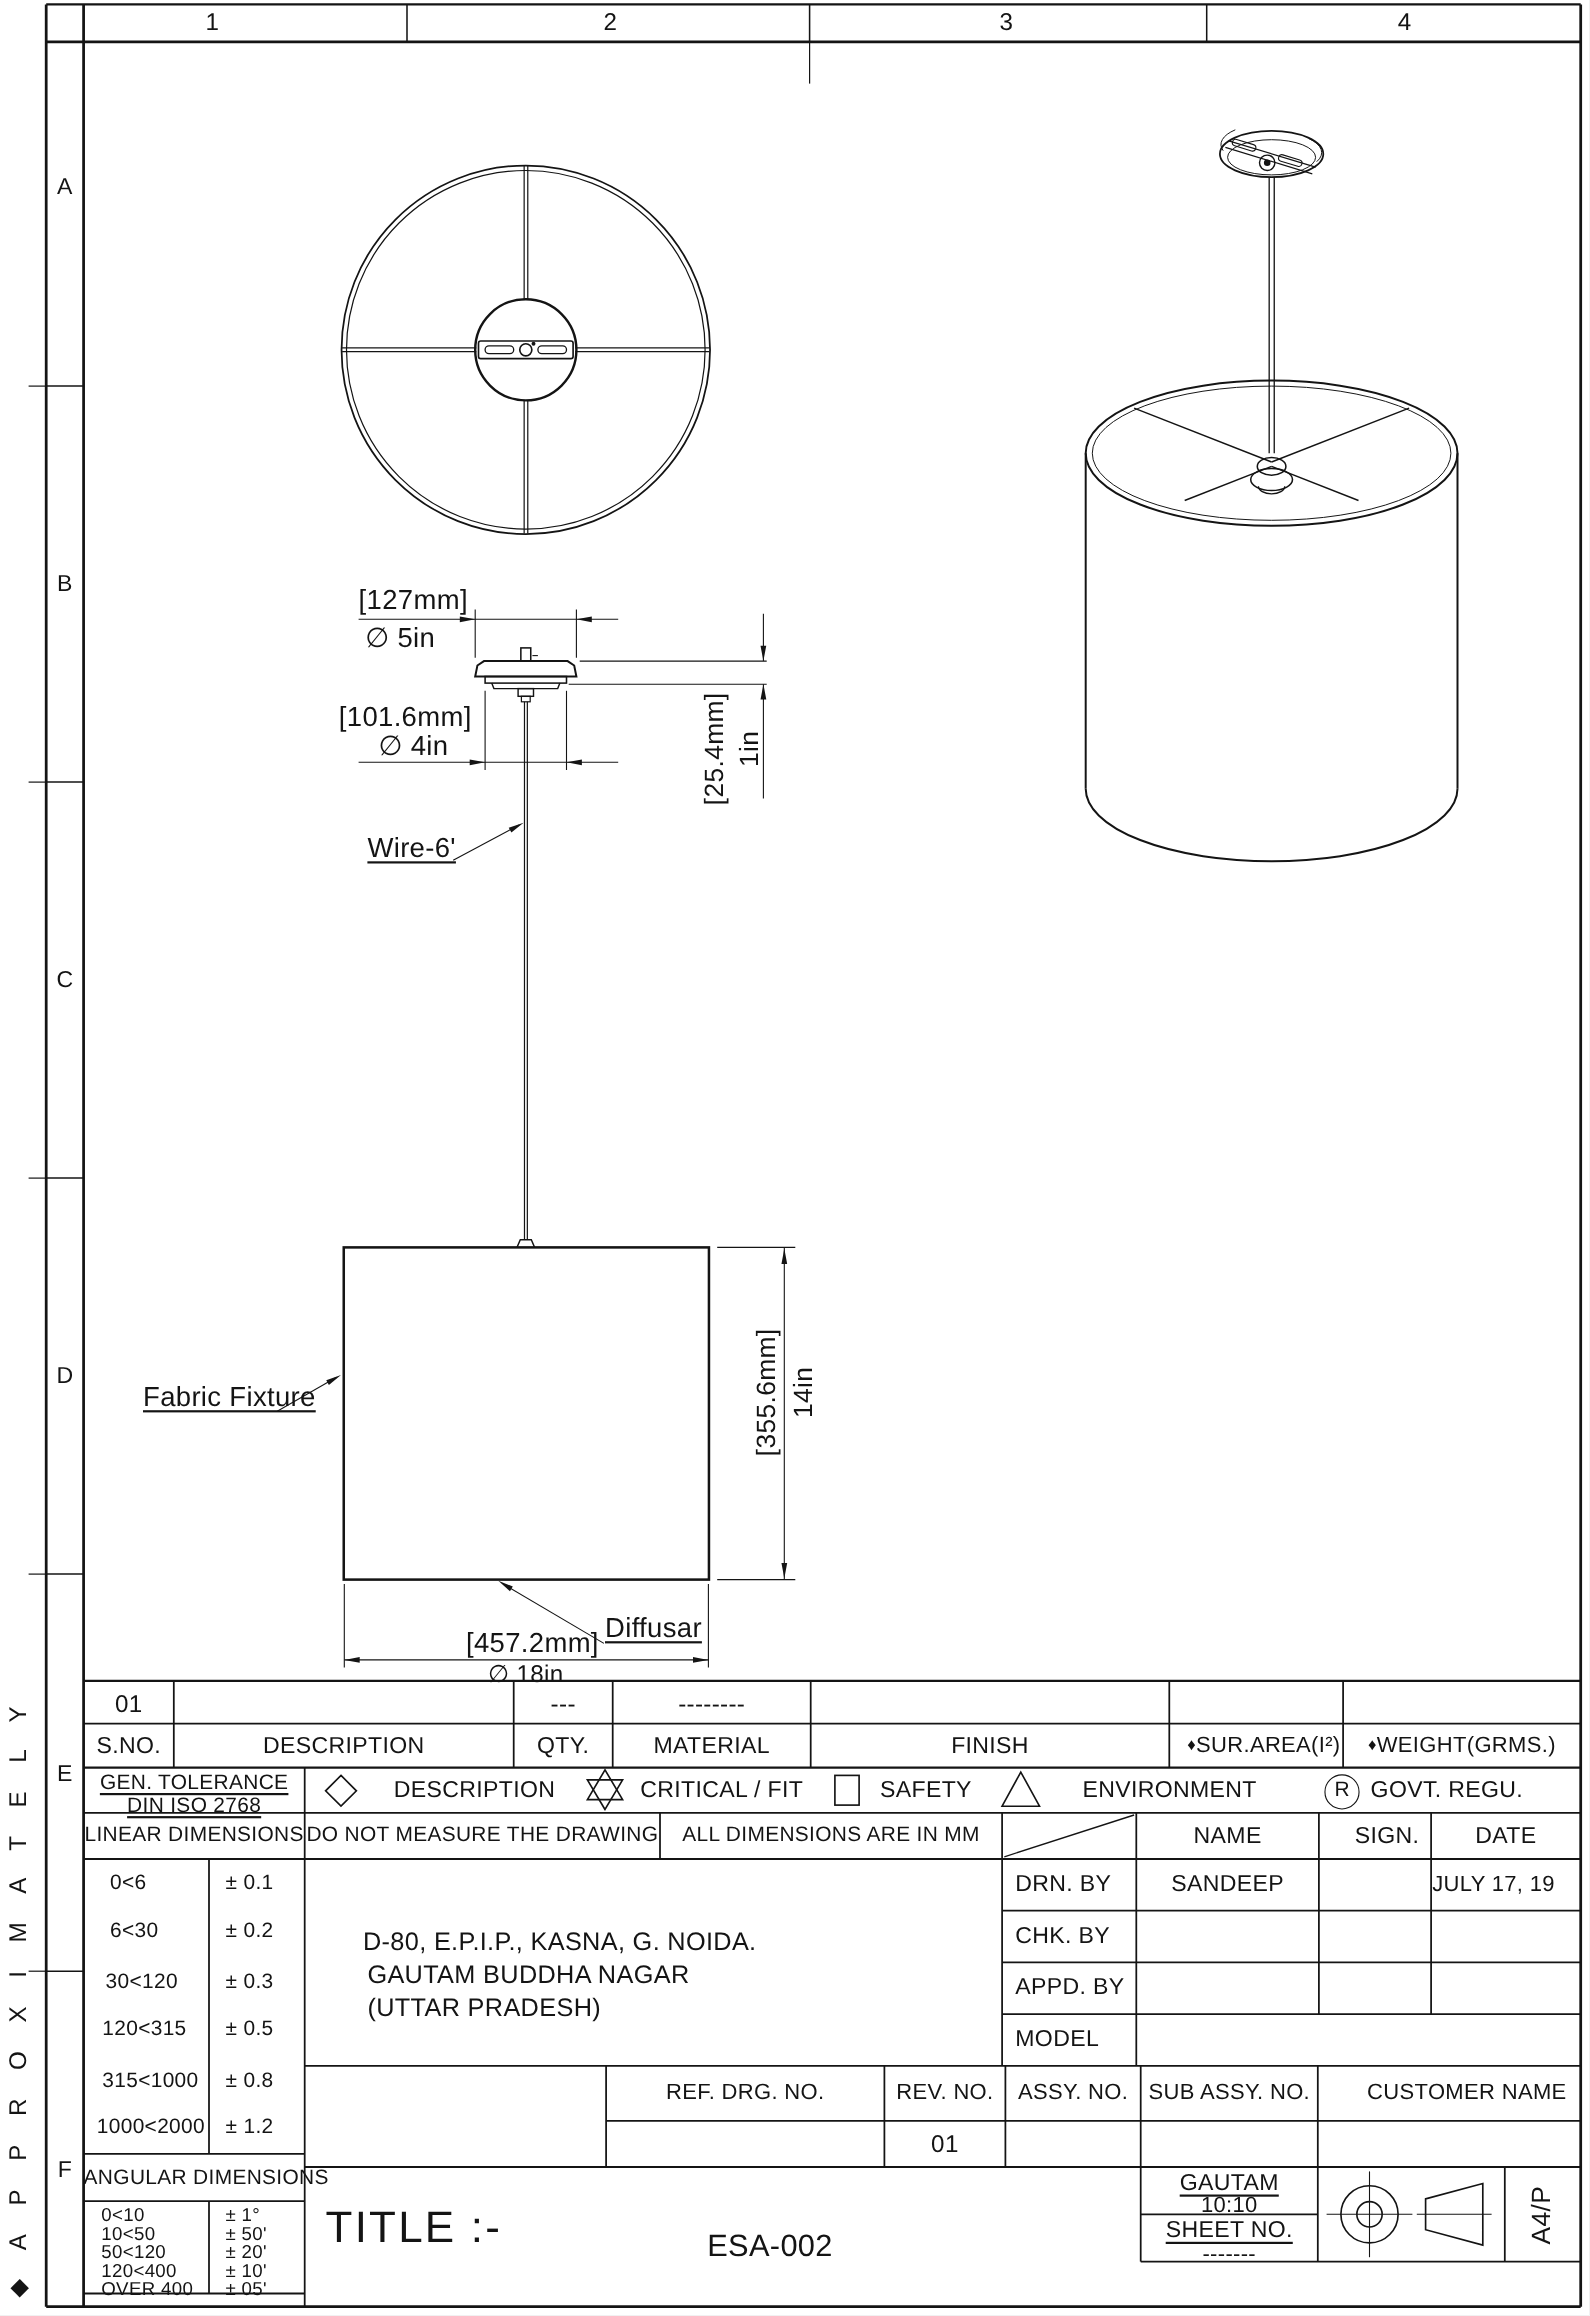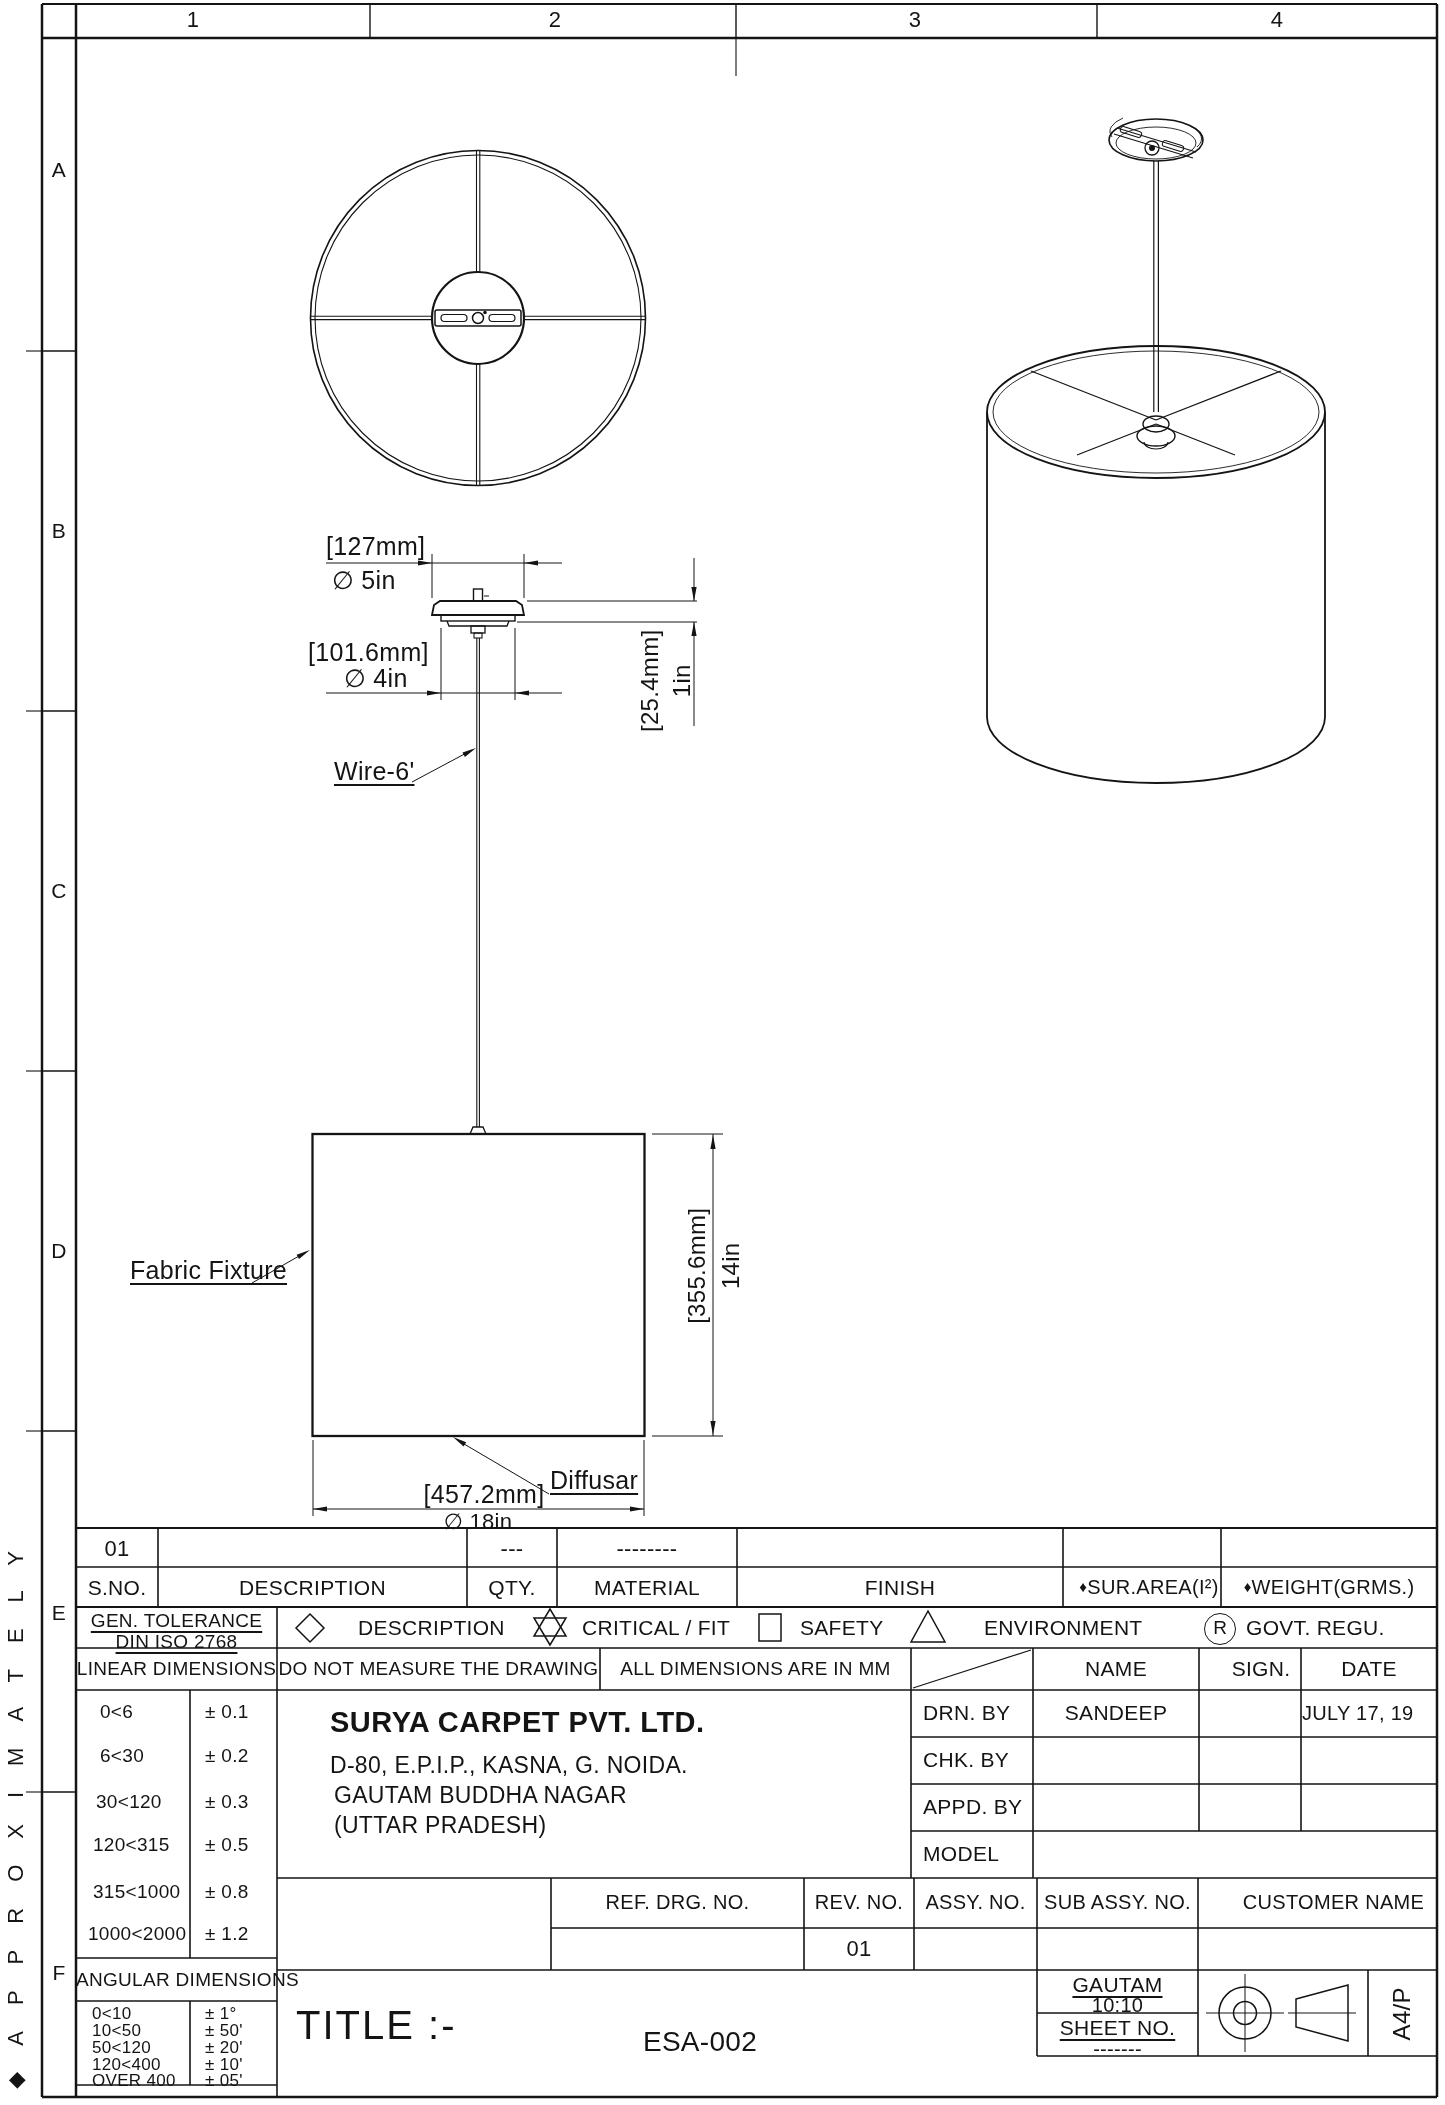--- a/index.html
+++ b/index.html
@@ -285,21 +285,20 @@
   <div class="tx" style="left:205px;top:2004px;font-size:17px">± 1°</div>
   <div class="tx" style="left:92px;top:2021px;font-size:17px">10&lt;50</div>
   <div class="tx" style="left:205px;top:2021px;font-size:17px">± 50'</div>
   <div class="tx" style="left:92px;top:2038px;font-size:17px">50&lt;120</div>
   <div class="tx" style="left:205px;top:2038px;font-size:17px">± 20'</div>
   <div class="tx" style="left:92px;top:2055px;font-size:17px">120&lt;400</div>
   <div class="tx" style="left:205px;top:2055px;font-size:17px">± 10'</div>
   <div class="tx" style="left:92px;top:2071px;font-size:17px">OVER 400</div>
   <div class="tx" style="left:205px;top:2071px;font-size:17px">± 05'</div>
 
-  <div class="tx" style="left:330px;top:1706px;font-size:29px;font-weight:800;letter-spacing:.5px">SURYA CARPET PVT. LTD.</div>
   <div class="tx" style="left:330px;top:1752px;font-size:23px">D-80, E.P.I.P., KASNA, G. NOIDA.</div>
   <div class="tx" style="left:334px;top:1782px;font-size:23px">GAUTAM BUDDHA NAGAR</div>
   <div class="tx" style="left:334px;top:1812px;font-size:23px">(UTTAR PRADESH)</div>
 
   <div class="tx" style="left:923px;top:1701px;font-size:21px">DRN. BY</div>
   <div class="tx c b" style="left:1033px;top:1701px;width:166px;font-size:21px">SANDEEP</div>
   <div class="tx b clip" style="left:1302px;top:1702px;width:134px;font-size:20px">JULY 17, 19</div>
   <div class="tx" style="left:923px;top:1748px;font-size:21px">CHK. BY</div>
   <div class="tx" style="left:923px;top:1795px;font-size:21px">APPD. BY</div>
   <div class="tx" style="left:923px;top:1842px;font-size:21px">MODEL</div>

